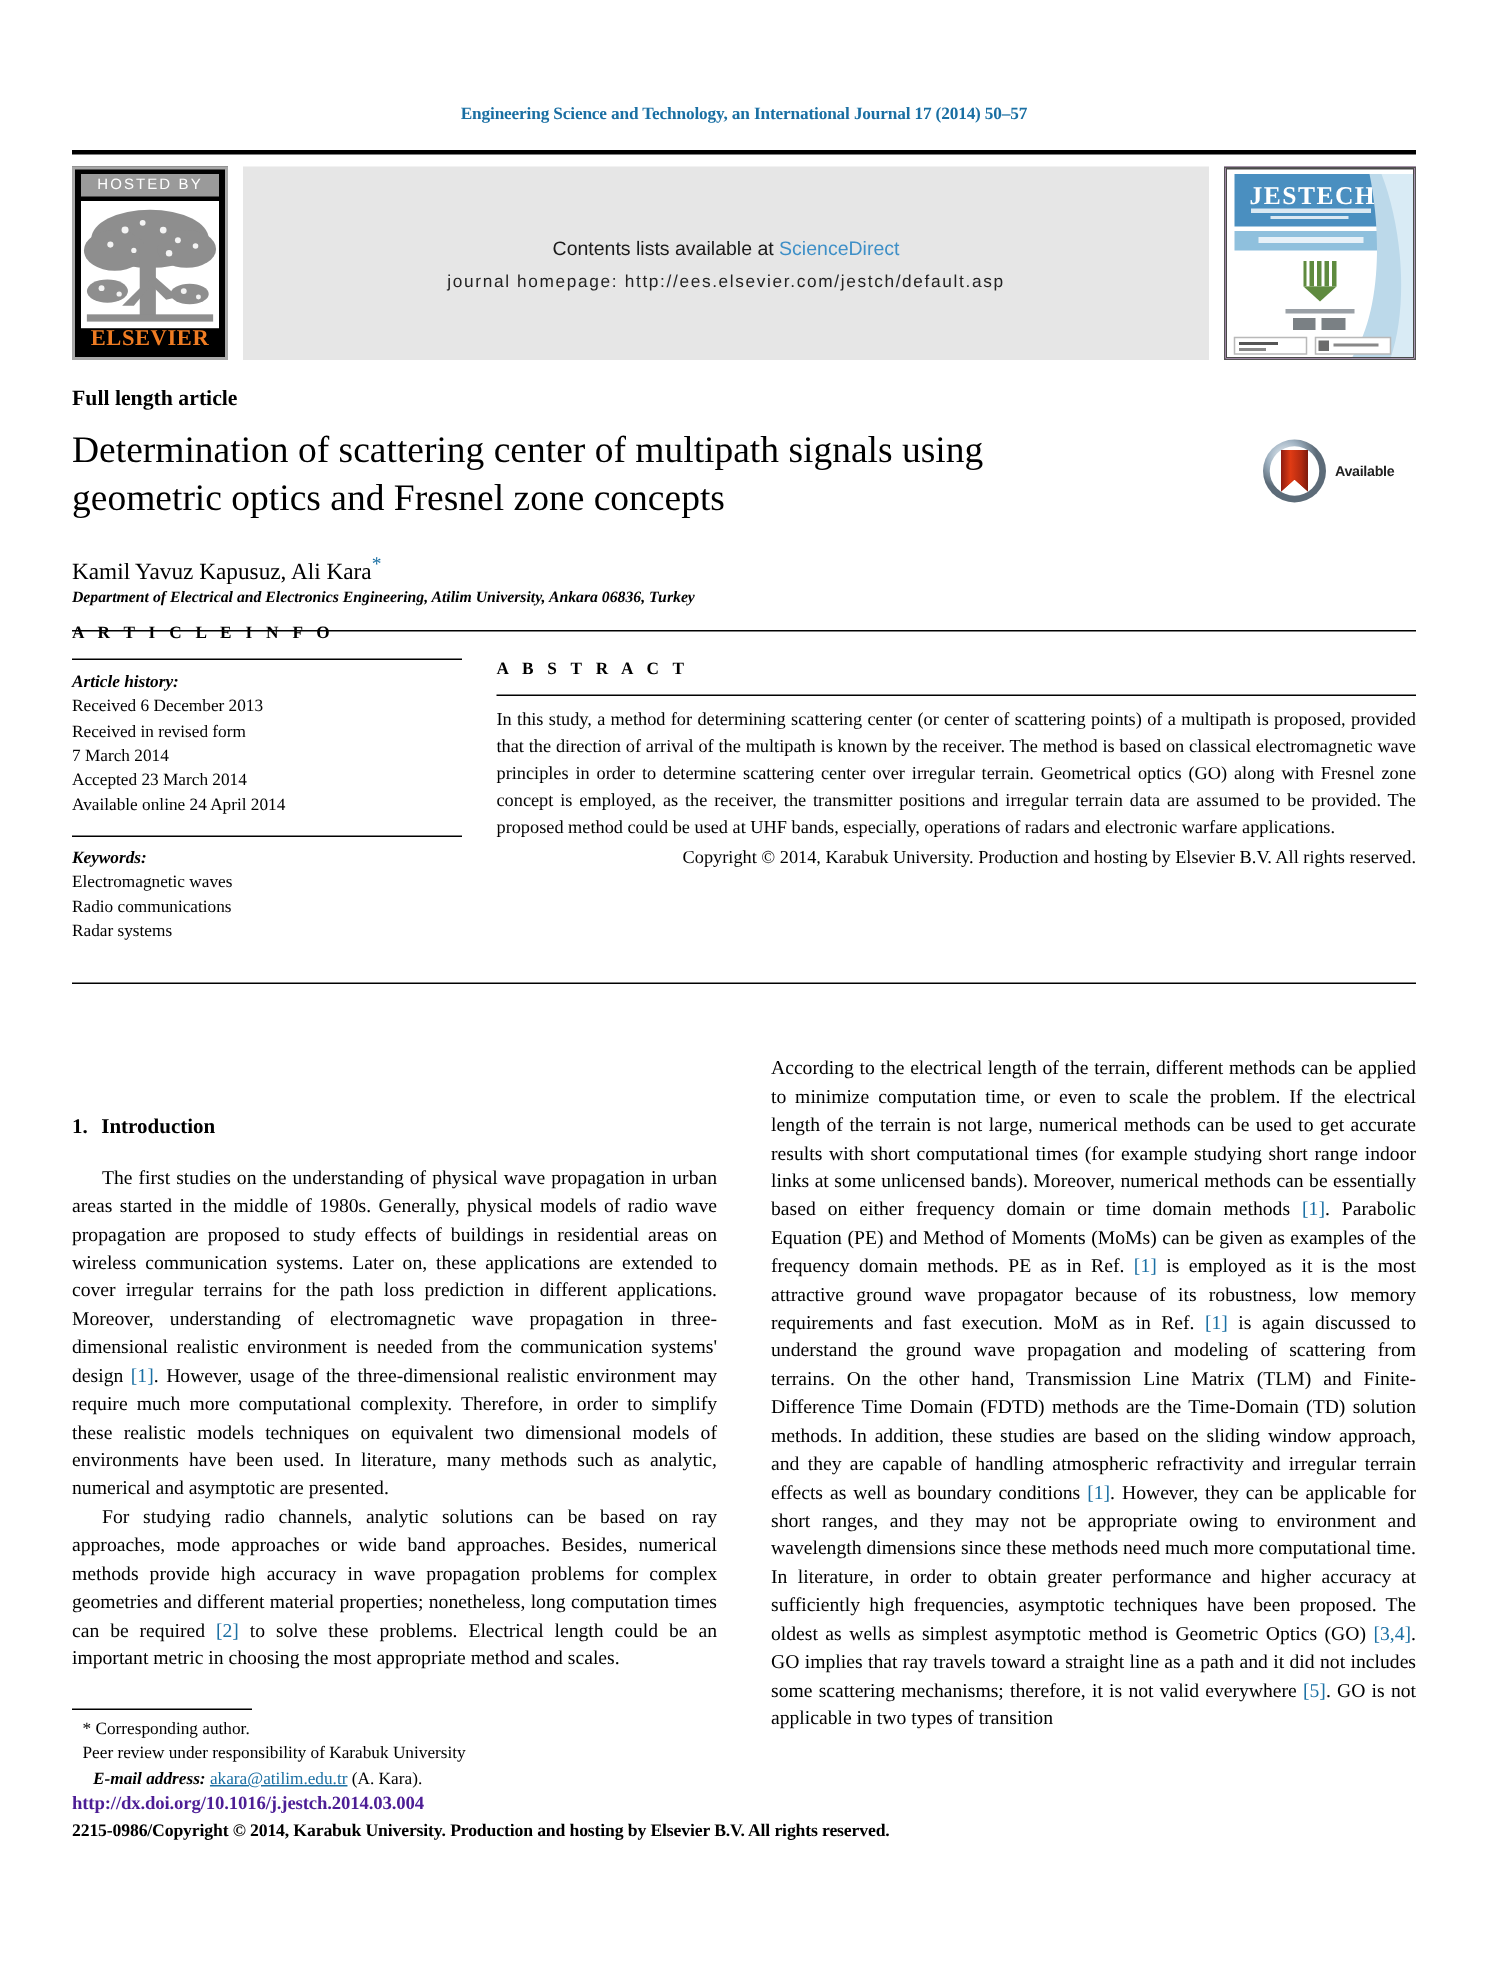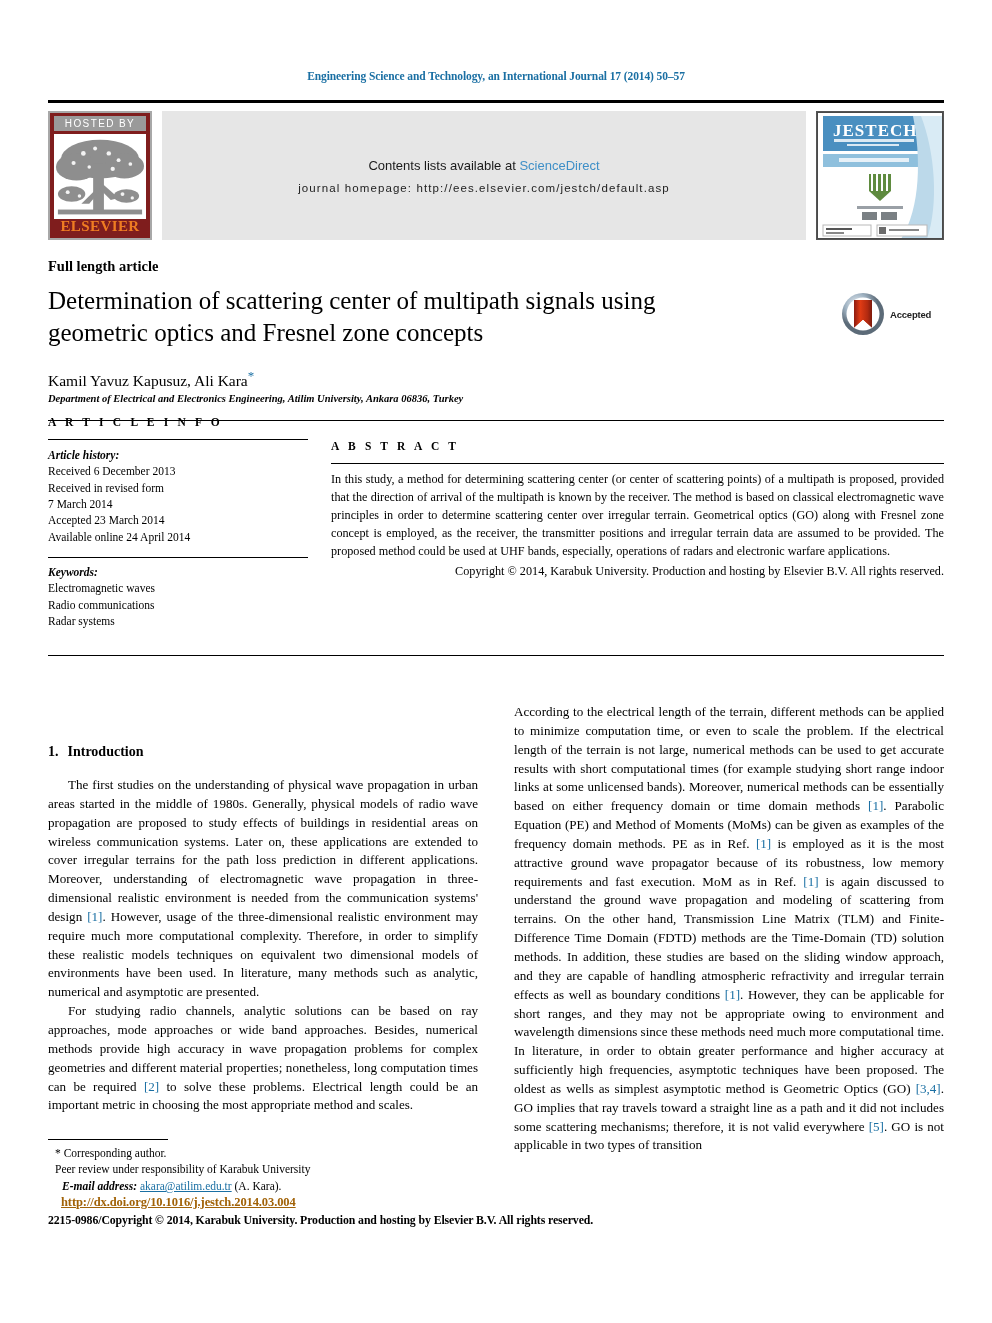--- a/index.html
+++ b/index.html
@@ -46,21 +46,21 @@
     padding-top: 8px;
     display: flex;
     align-items: stretch;
     gap: 0;
   }
   .hosted-box {
     width: 104px;
     flex: 0 0 104px;
     border: 2px solid #a8a8a8;
     box-sizing: border-box;
-    background: #7f1d1d;
+    background: #000000;
     display: flex;
     flex-direction: column;
     height: 129px;
   }
   .hosted-by {
     background: #9a9a9a;
     color: #ffffff;
     font-family: "Liberation Sans", sans-serif;
     font-size: 10px;
     letter-spacing: 1.4px;
@@ -309,24 +309,22 @@
   .doi-block {
     position: absolute;
     left: 48px;
     top: 1195px;
     width: 700px;
   }
   .doi-link {
     font-family: "Liberation Serif", serif;
     font-weight: bold;
     font-size: 12.5px;
-    color: #a16207;
-    text-decoration: underline;
+    color: #4c1d95;
     letter-spacing: -0.1px;
-    margin-left: 13px;
   }
   .issn-line {
     font-family: "Liberation Serif", serif;
     font-weight: bold;
     font-size: 11.8px;
     margin-top: 3px;
     letter-spacing: -0.1px;
   }
   .mail { color: #1a6fa3; text-decoration: underline; }
 </style>
@@ -435,21 +433,21 @@
           <stop offset="75%" stop-color="#b22a10"></stop>
           <stop offset="100%" stop-color="#7d1a0c"></stop>
         </linearGradient>
       </defs>
       <circle cx="22" cy="22" r="21" fill="url(#cmg)"></circle>
       <circle cx="22" cy="22" r="16.5" fill="#ffffff"></circle>
       <path d="M13 8 L31 8 L31 36 L22 28 L13 36 Z" fill="url(#cmr)"></path>
       <path d="M22 28 L31 36 L13 36 Z" fill="#ffffff"></path>
       <path d="M22 28 L28.5 34.5 L15.5 34.5 Z" fill="#ffffff"></path>
     </svg>
-    <span class="cm-word">Accepted</span>
+    <span class="cm-word">Available</span>
   </div>
 
   <div class="rule-top"></div>
 
   <div class="info-col">
     <div class="sec-head">A R T I C L E   I N F O</div>
     <div class="thin-rule"></div>
     <div class="meta-block">
       <div class="lbl">Article history:</div>
       <div>Received 6 December 2013</div>

